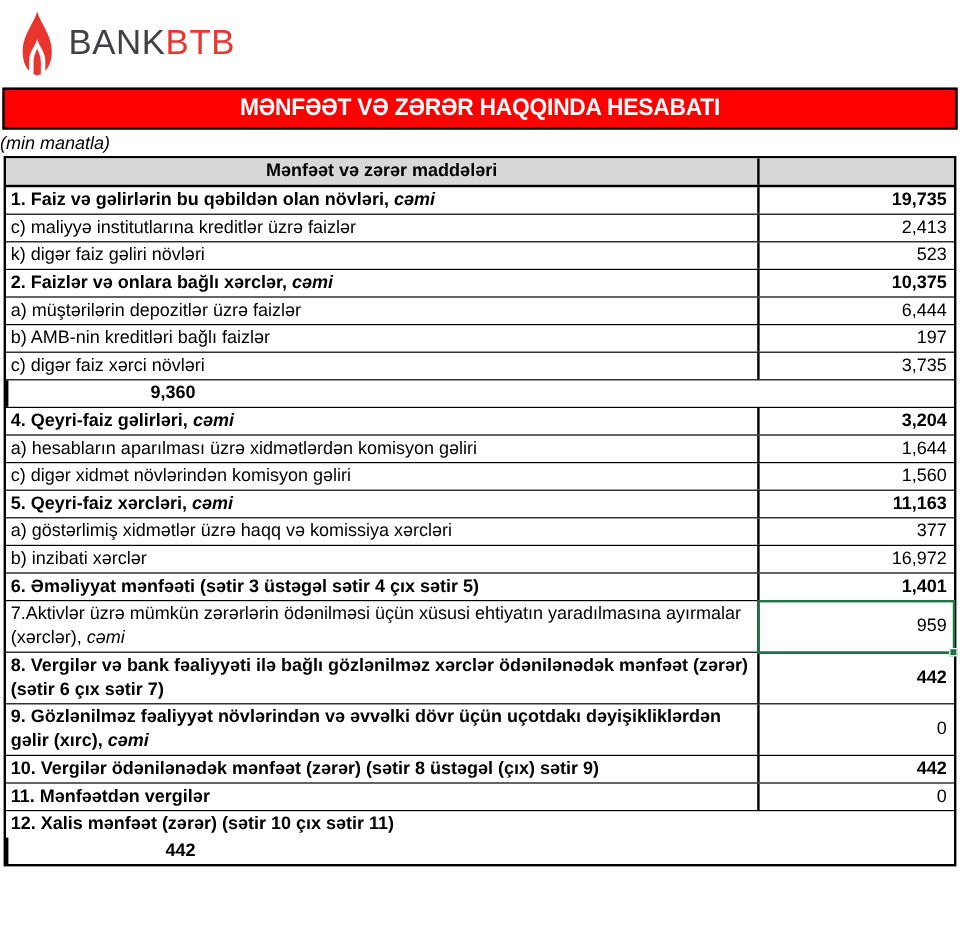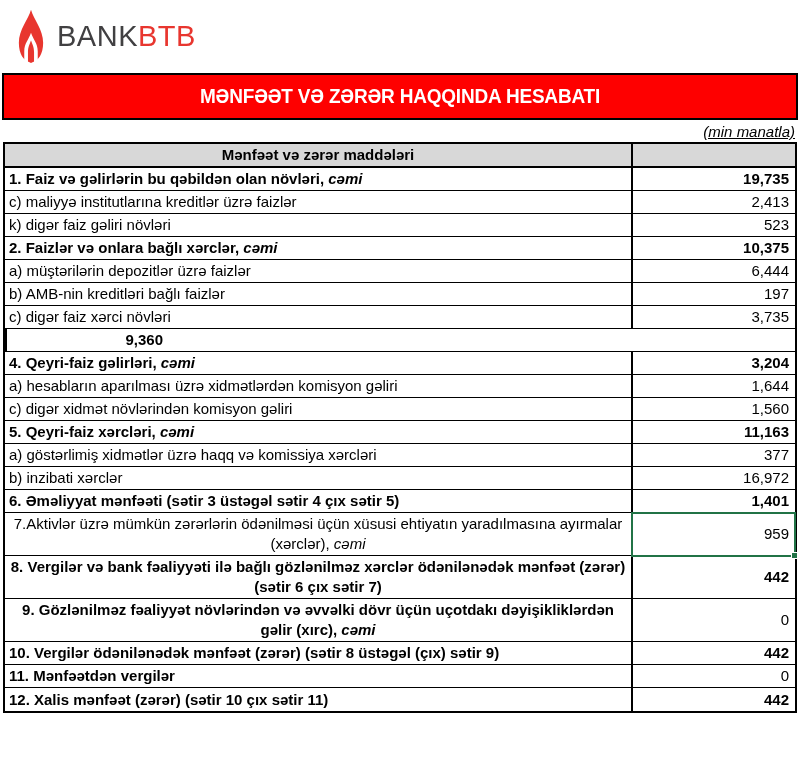--- a/index.html
+++ b/index.html
@@ -17,30 +17,30 @@
   }
   
   .logo{display:flex;align-items:center;margin:8px 0 0 14px;height:56px;}
   .logo svg{width:34px;height:54px;display:block;}
   .logo-text{font-size:29px;margin-left:9px;letter-spacing:.5px;font-weight:400;display:flex;}
   .logo-bank{color:var(--logo-dark);}
   .logo-btb{color:var(--logo-red);}
   
   .banner{
     margin:9px 2px 0 2px;background:var(--banner-bg);border:2px solid #000;
-    height:47px;display:flex;align-items:center;justify-content:center;
+    height:35px;display:flex;align-items:center;justify-content:center;
   }
   .banner-text{color:#fff;font-weight:bold;font-size:19px;letter-spacing:-0.2px;
     transform:scaleY(1.05);}
   
-  .unit-note{text-align:right;font-style:italic;font-size:15px;padding:3px 5px 2px 0;height:22px;text-decoration:underline;}
-  
-  .table{margin:0 3px;border:2px solid #000;text-align:center;}
+  .unit-note{font-style:italic;font-size:15px;padding:3px 5px 2px 0;height:22px;}
+  
+  .table{margin:0 3px;border:2px solid #000;}
   .row{display:flex;border-bottom:1px solid #000;min-height:23px;}
-  .row:last-child{border-bottom:none;}
+  .row:last-child{border-bottom:none;flex-direction:column;}
   .thead{background:var(--header-bg);border-bottom:2px solid #000;}
   .thead .cell-label{justify-content:center;font-weight:bold;}
   .cell-label{
     flex:1;display:flex;align-items:center;padding:1px 4px 1px 4px;
     font-size:15px;line-height:20px;
   }
   .cell-value{
     width:164px;border-left:2px solid #000;padding:1px 6px 1px 2px;
     font-size:15px;line-height:20px;display:flex;align-items:center;justify-content:flex-end;
     position:relative;

